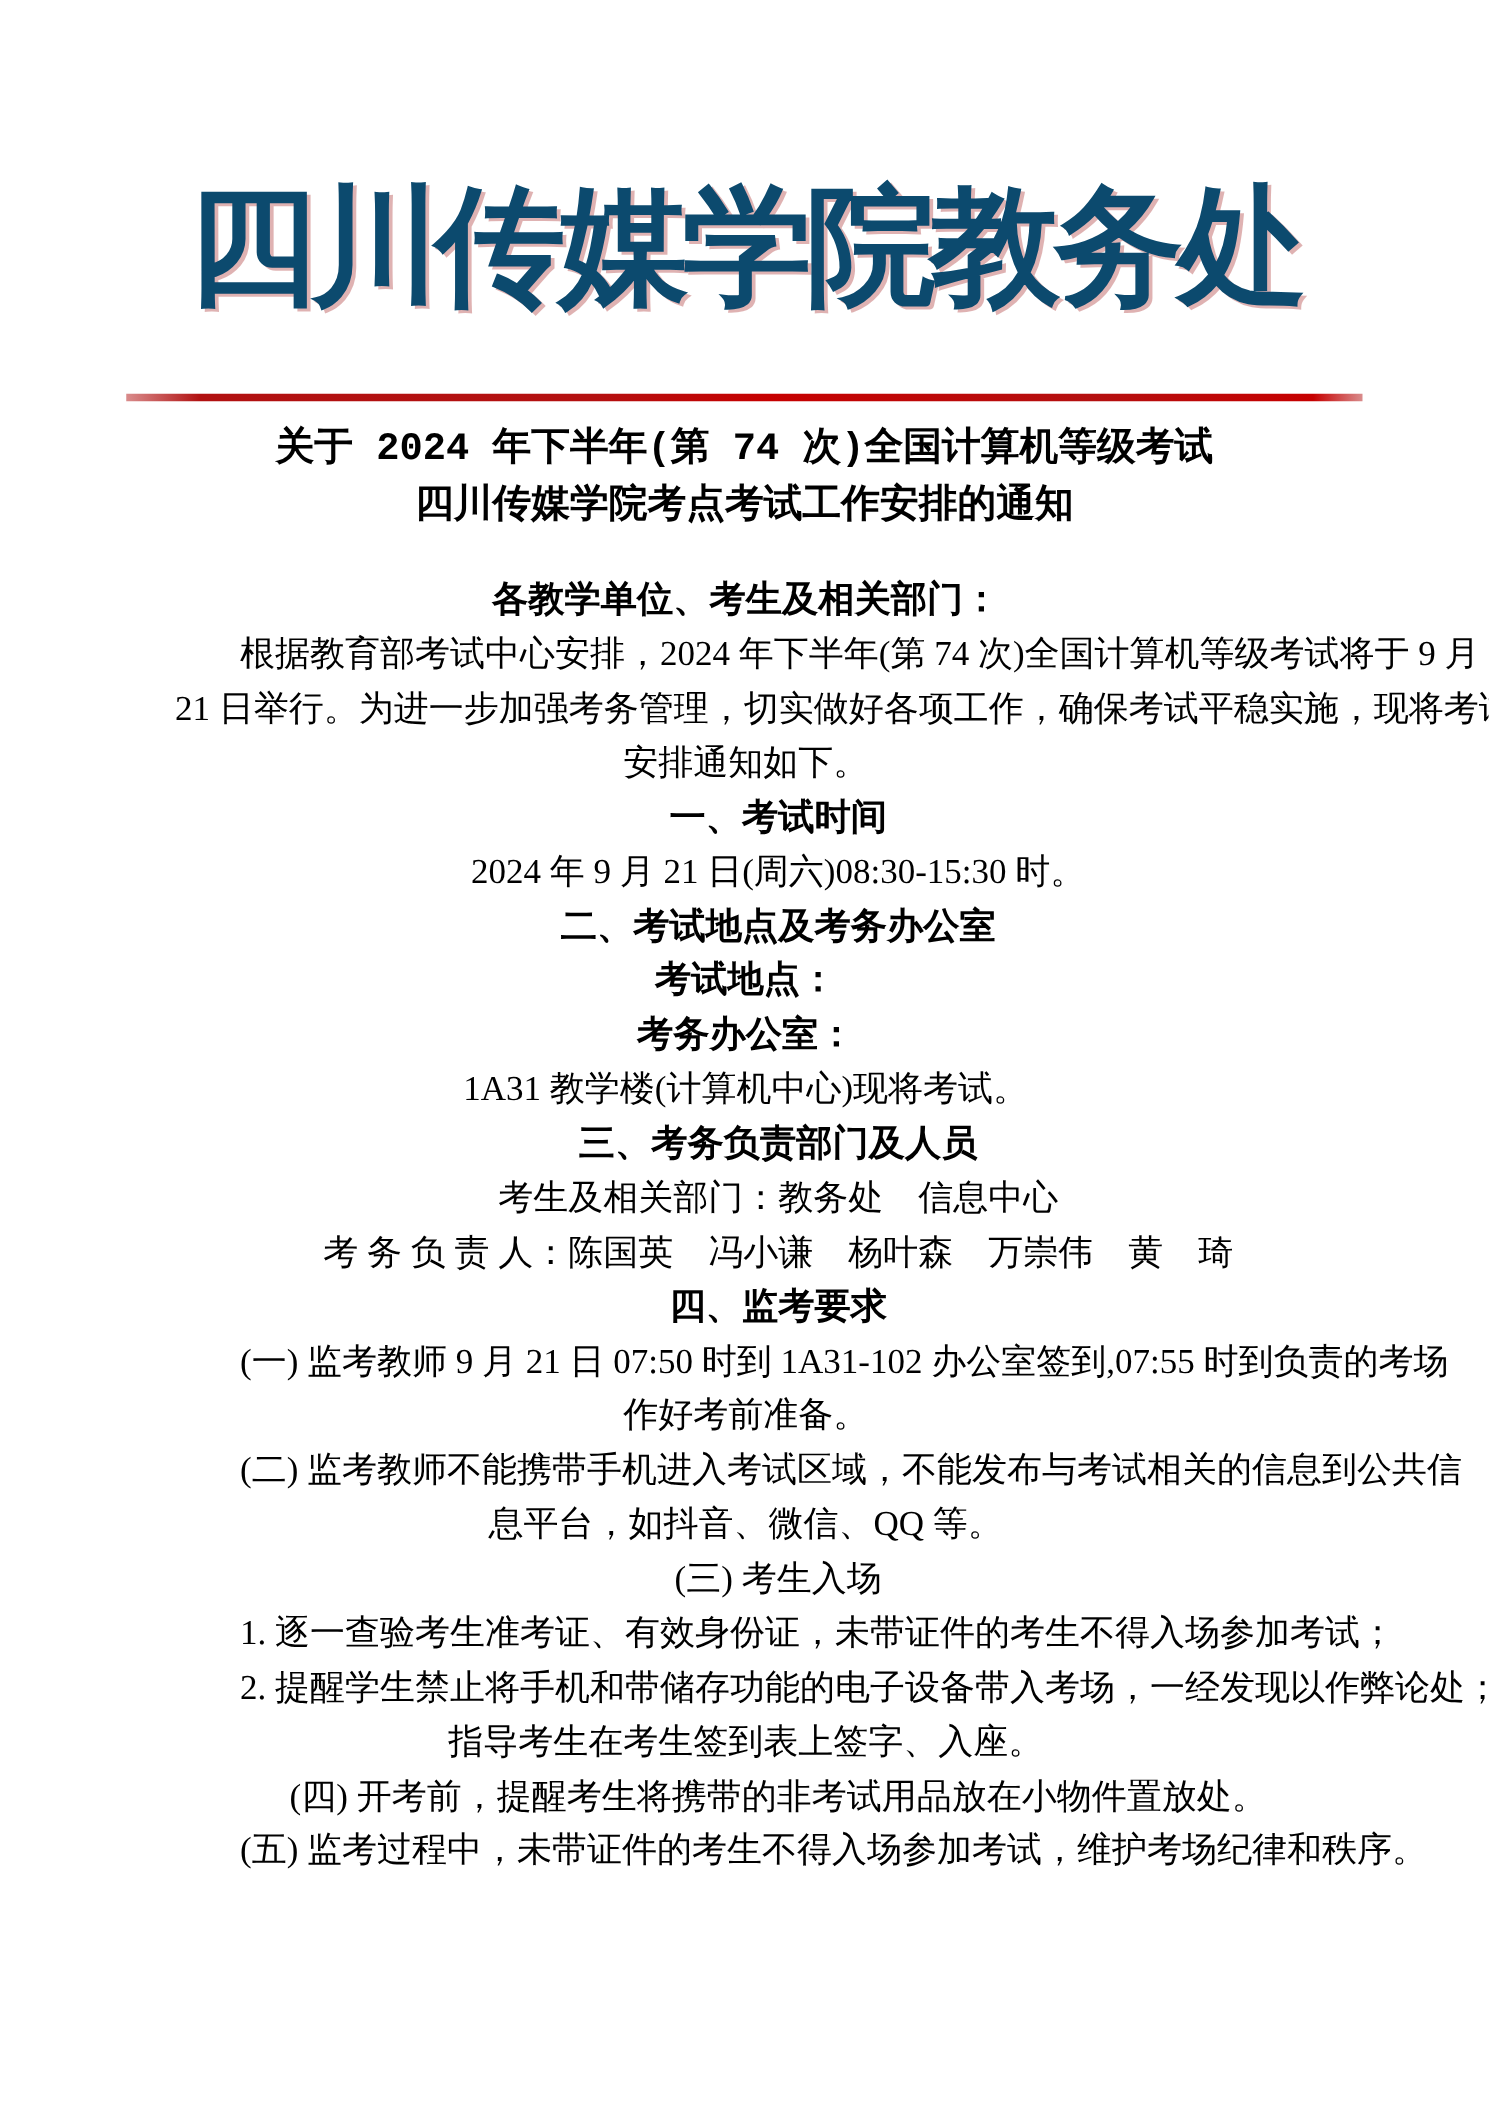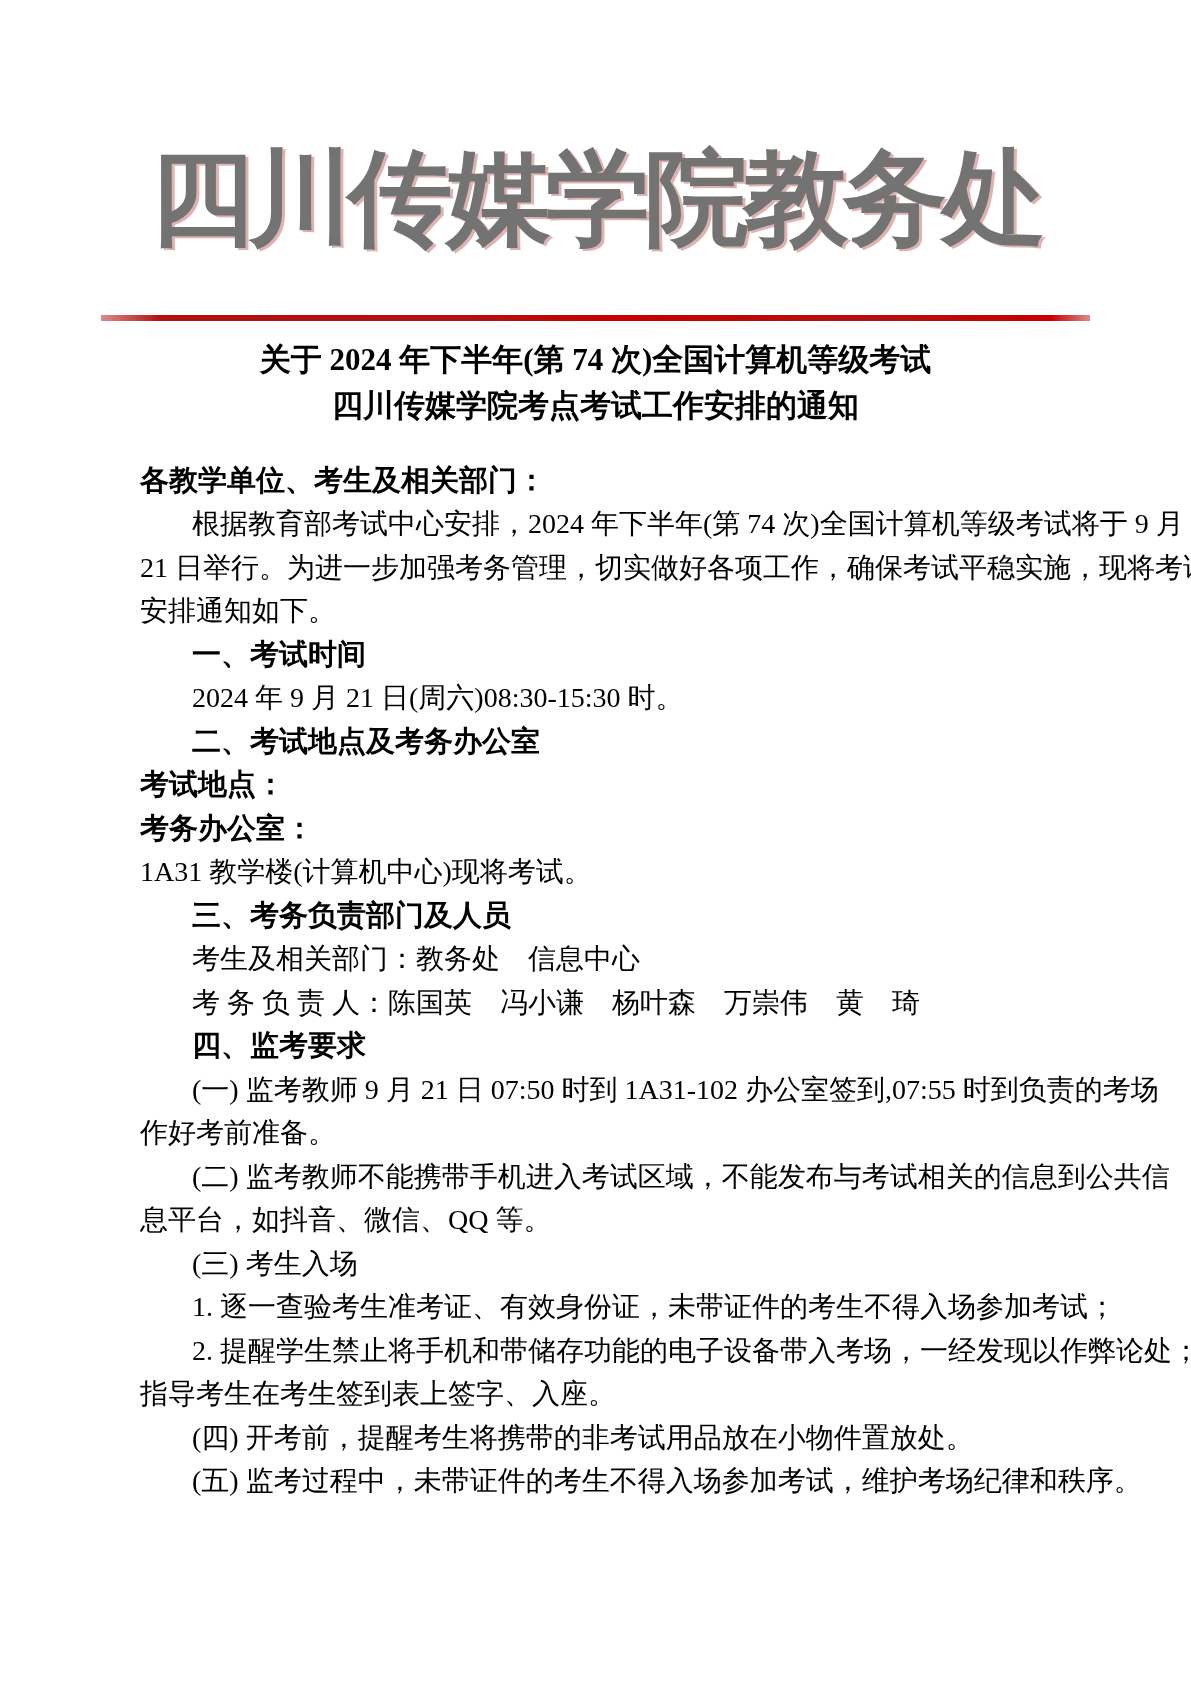--- a/index.html
+++ b/index.html
@@ -31,51 +31,52 @@
     width: 989px;
     height: 6px;
     margin: 40px auto 0 auto;
     background: linear-gradient(90deg, #d98c8c 0%, #b11111 6%, #b41010 38%, #c60000 52%, #b41010 78%, #c60000 96%, #d98c8c 100%);
   }
   .title-block {
     margin-top: 16px;
     text-align: center;
   }
   .title-line {
-    font-family: Liberation Serif, serif;
+    font-family: Liberation Mono, monospace;
     font-weight: bold;
     font-size: 31px;
     line-height: 46px;
     white-space: nowrap;
   }
   .content {
     margin: 30px 0 0 140px;
     width: 913px;
   }
   .ln {
     margin: 0;
     font-size: 28px;
     line-height: 43.5px;
     white-space: nowrap;
     font-family: "Liberation Serif", "DejaVu Serif", serif;
+    text-align: center;
   }
   .ln.h {
     font-family: "Liberation Sans", "DejaVu Sans", sans-serif;
     font-weight: bold;
     font-size: 29px;
   }
   .ln.indent { padding-left: 52px; }
 </style>
 </head>
 <body>
 
 <div class="page">
 
   <div class="banner">
-    <span class="banner-text" style="color: #737373;">四川传媒学院教务处</span>
+    <span class="banner-text" style="color: #0c4a6e;">四川传媒学院教务处</span>
   </div>
 
   <div class="rule"></div>
 
   <div class="title-block">
     <div class="title-line">关于 2024 年下半年(第 74 次)全国计算机等级考试</div>
     <div class="title-line">四川传媒学院考点考试工作安排的通知</div>
   </div>
 
   <div class="content" id="doc-lines">

